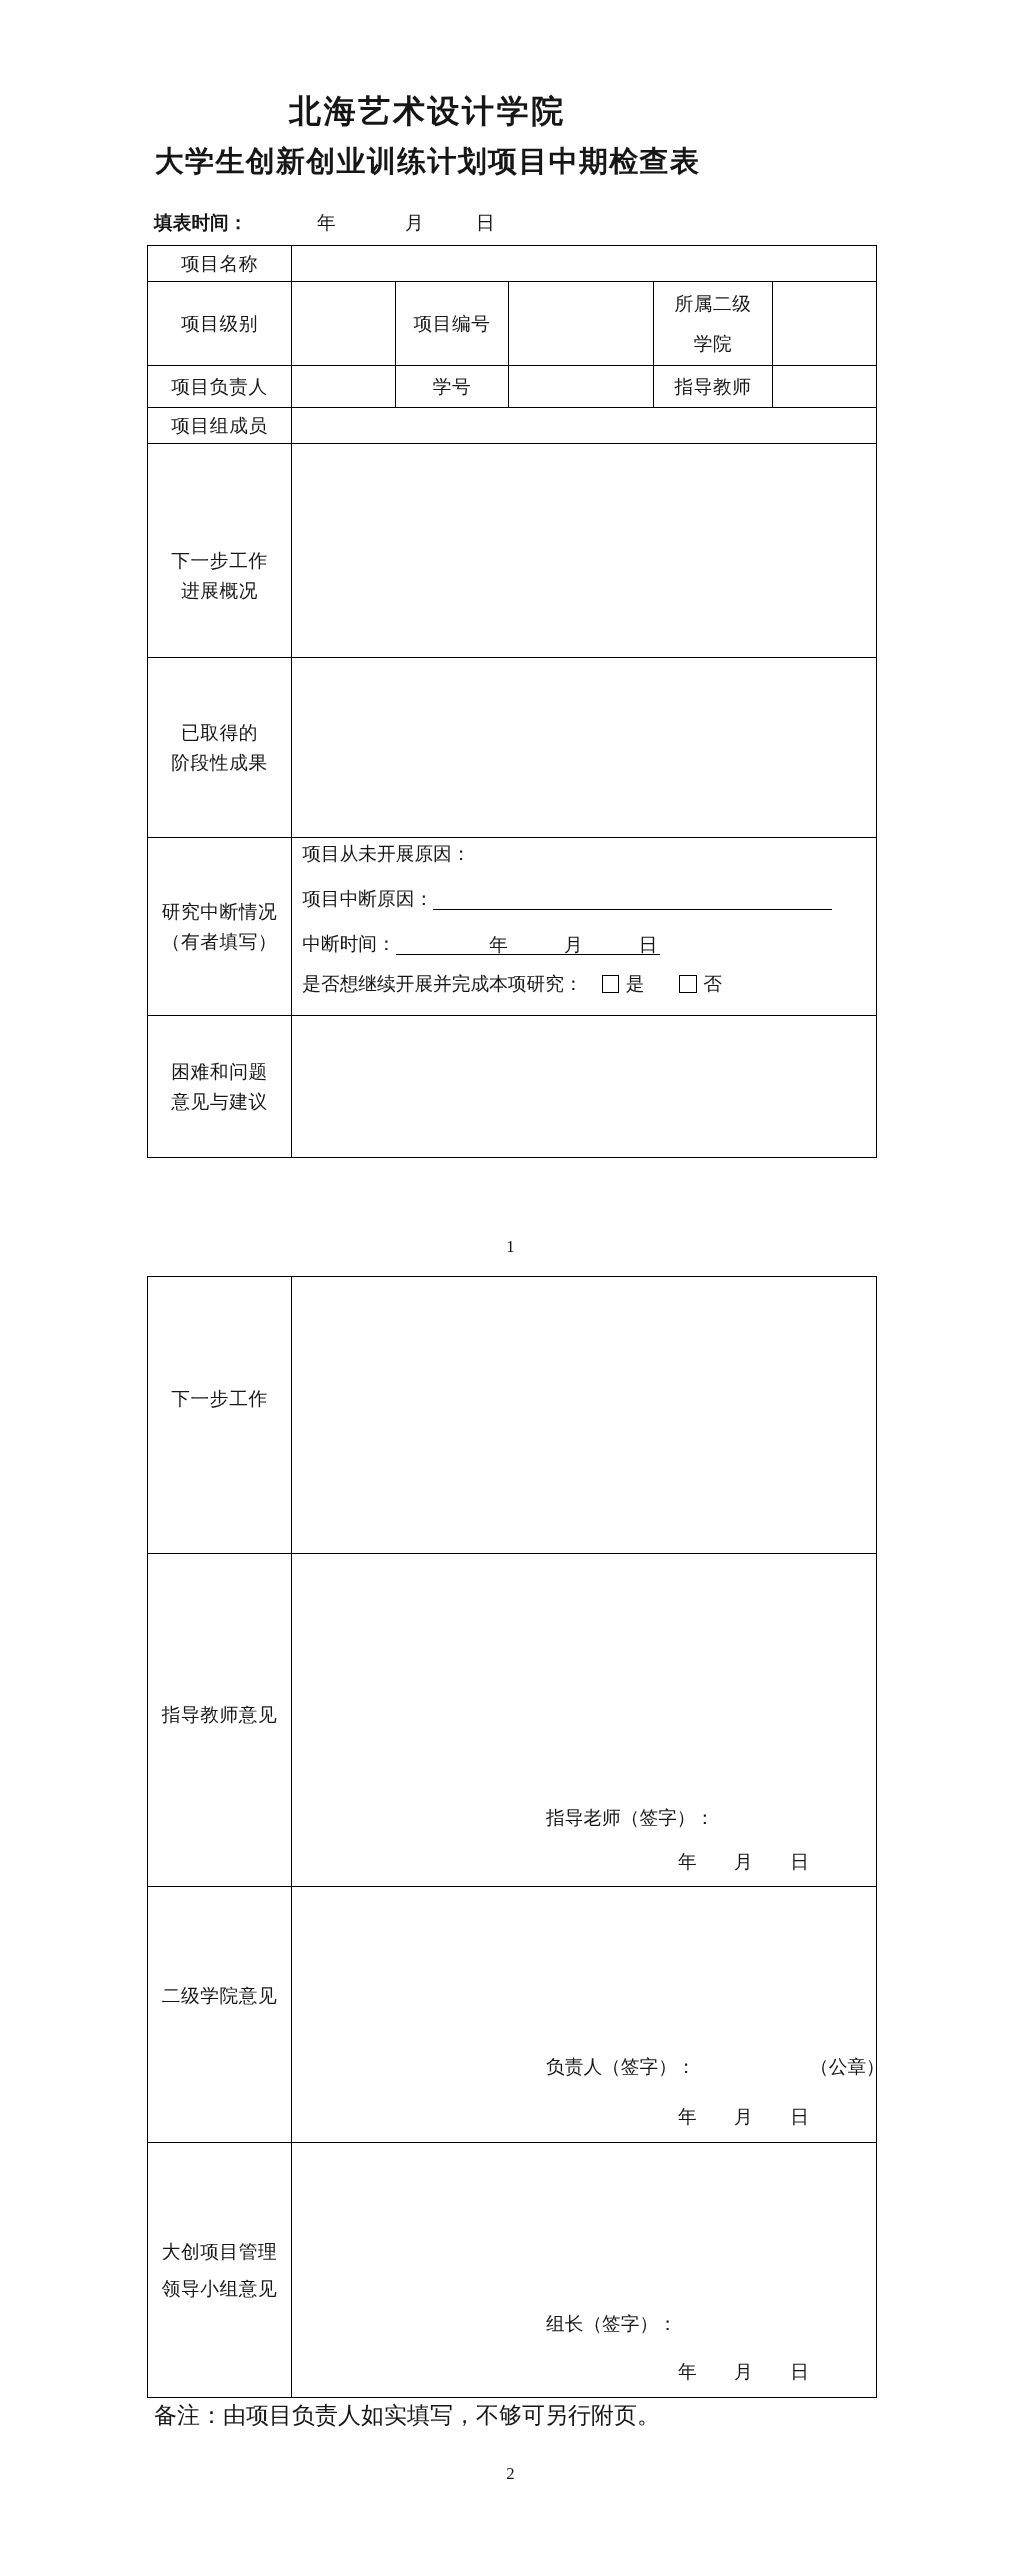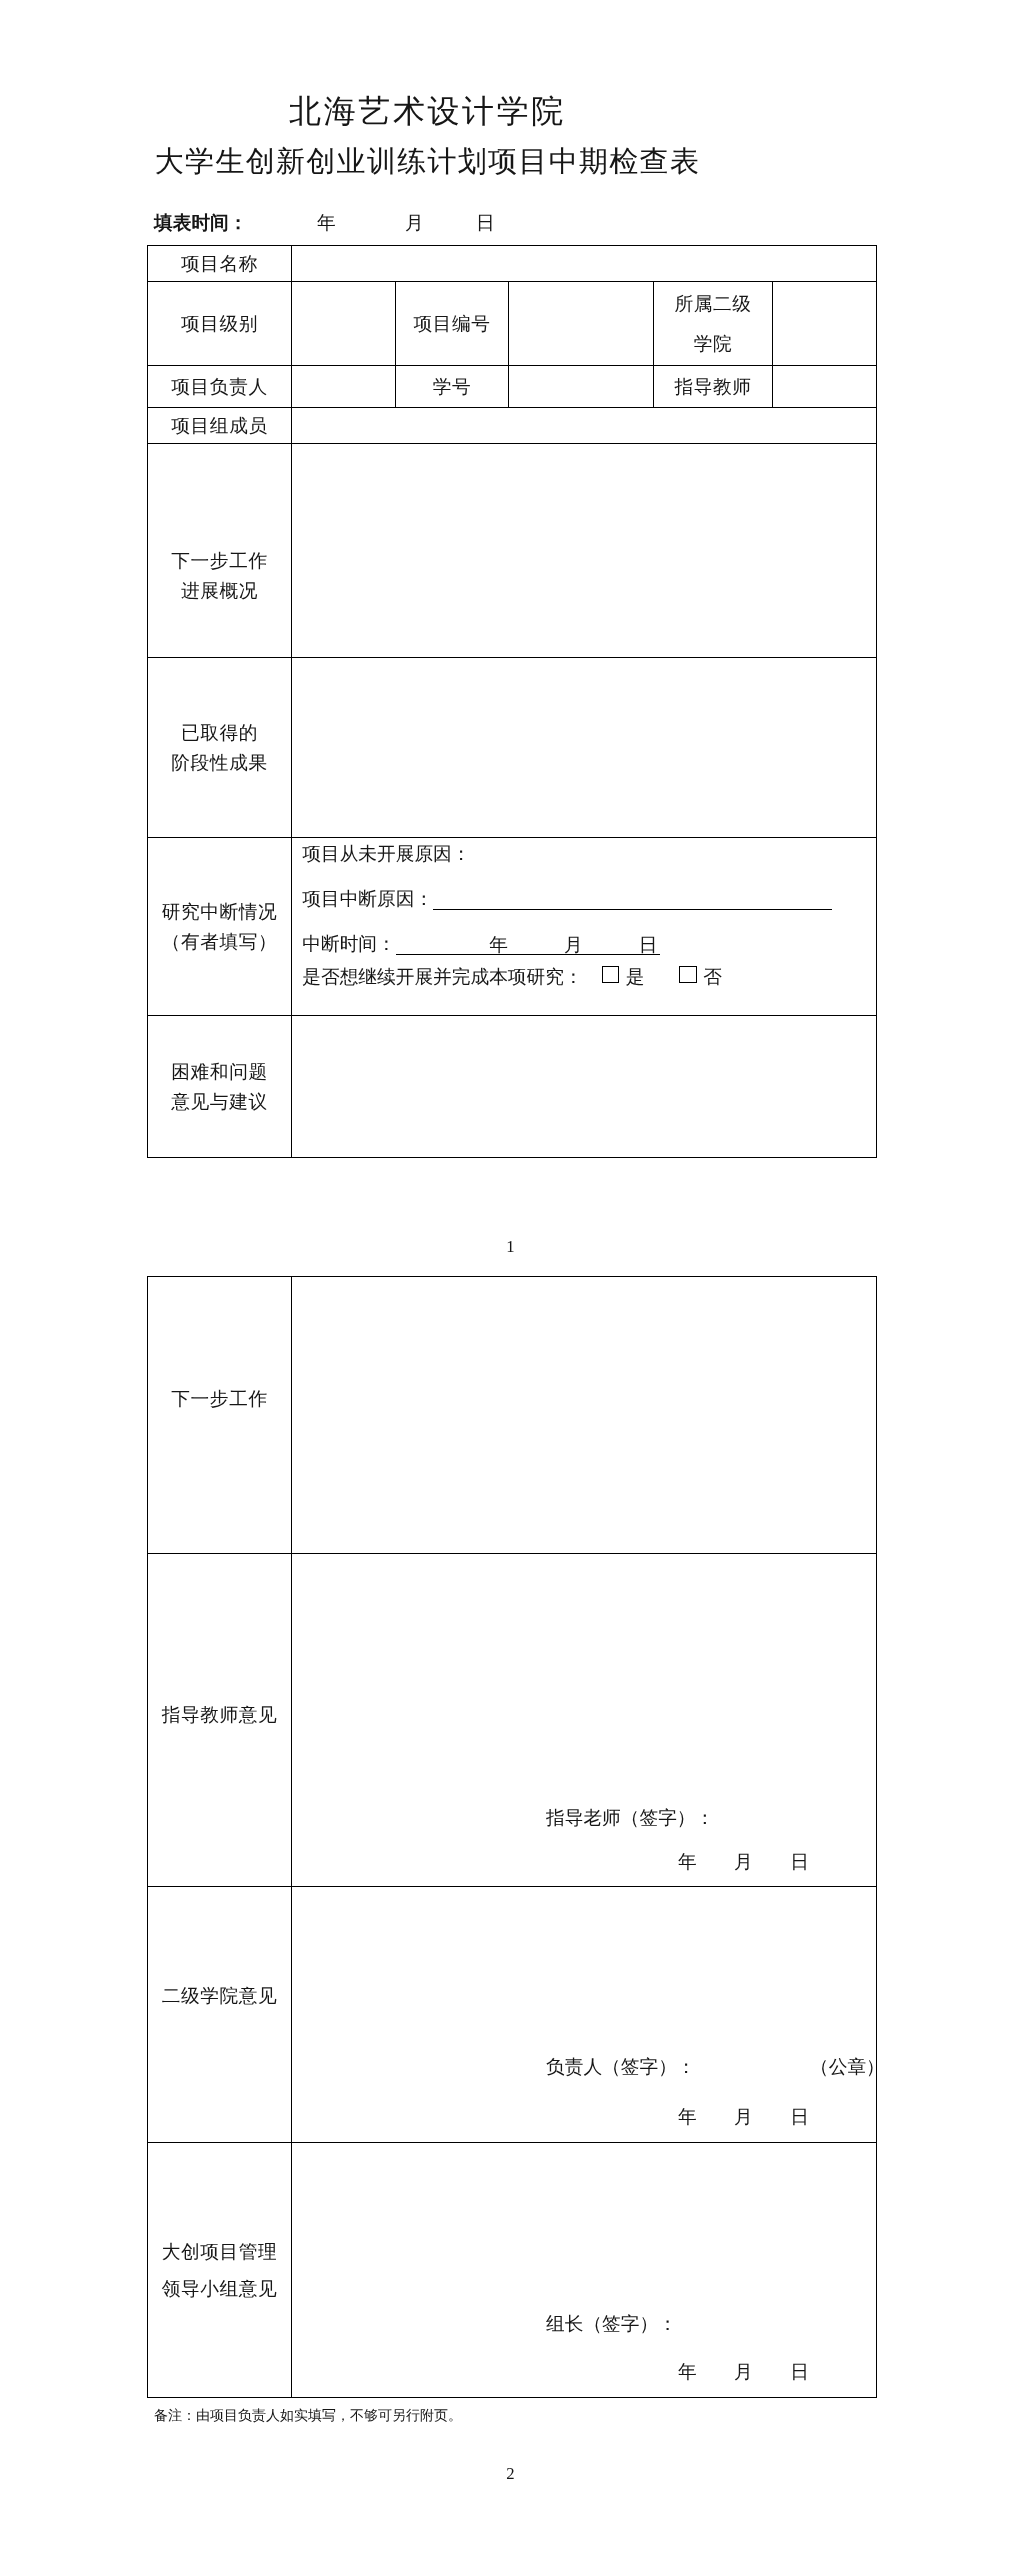--- a/index.html
+++ b/index.html
@@ -2,21 +2,21 @@
 <html style="font-size:10.3px"><head>
 <meta charset="utf-8">
 <style>
   html,body { margin:0; padding:0; background:#ffffff; }
   .page {
     position:relative; width:1021px; height:2576px; background:#ffffff;
     font-family:"Liberation Serif","DejaVu Serif",serif;
     font-size:18.7px; color:#161616;
   }
   .abs { position:absolute; }
-  .ttl { left:0; width:855px; text-align:center; font-weight:normal; white-space:nowrap; }
+  .ttl { left:0; width:855px; text-align:center; font-weight:bold; white-space:nowrap; }
   .title1 { top:93px; font-size:32px; line-height:37px; letter-spacing:2.6px; }
   .title2 { top:144px; font-size:29px; line-height:35px; letter-spacing:1.3px; }
   .fillline { top:212px; height:22px; line-height:22px; white-space:nowrap; }
   .pagenum { left:0; width:1021px; text-align:center; font-size:16.7px; line-height:22px; }
 
   .grid { position:absolute; display:grid; border:1.3px solid #000; background:#fff; }
   #t1 { left:147px; top:245px;
         grid-template-columns:144px 104px 113px 145px 119px 103px;
         grid-template-rows:36px 84px 42px 36px 214px 180px 178px 141px; }
   #t2 { left:147px; top:1276px;
@@ -30,31 +30,31 @@
          text-align:left; letter-spacing:0.6px; line-height:30px; }
   .lh62 { line-height:40px; }
   .padT80 { padding-top:51px; }
   .padB100 { padding-bottom:32px; }
   .padB40 { padding-bottom:10px; }
   .padB58 { padding-bottom:37px; }
   .lh58 { line-height:37px; }
   .rel { position:relative; }
 
   .fline { position:absolute; left:10.3px; height:22px; line-height:22px; white-space:nowrap; }
-  .l1 { top:5.1px; } .l2 { top:50px; } .l3 { top:95px; } .l4 { top:128px; display:flex; align-items:flex-start; }
+  .l1 { top:5.1px; } .l2 { top:50px; } .l3 { top:95px; } .l4 { top:135px; display:flex; align-items:center; }
   .ul { display:inline-block; border-bottom:1.3px solid #000; height:21px; line-height:22px;
         vertical-align:bottom; box-sizing:border-box; }
   .ul620 { width:399px; }
   .ul410 { width:264px; white-space:pre; }
   .cb { width:17.4px; height:17.4px; border:1.9px solid #000; display:inline-block; box-sizing:border-box; background:#fff; }
   .cb1 { margin-left:19.3px; margin-right:6.4px; }
   .cb2 { margin-left:35px; margin-right:6.4px; }
 
   .sig { position:absolute; height:22px; line-height:22px; white-space:pre; }
-  .note { top:2405px; left:154px; height:22px; line-height:22px; font-size:14px; }
+  .note { top:2405px; left:154px; height:22px; line-height:22px; font-size:23px; }
   .bold { font-weight:bold; }
 </style>
 </head>
 <body>
 
 <div class="page">
 
   <div class="abs ttl title1">北海艺术设计学院</div>
   <div class="abs ttl title2">大学生创新创业训练计划项目中期检查表</div>
 

